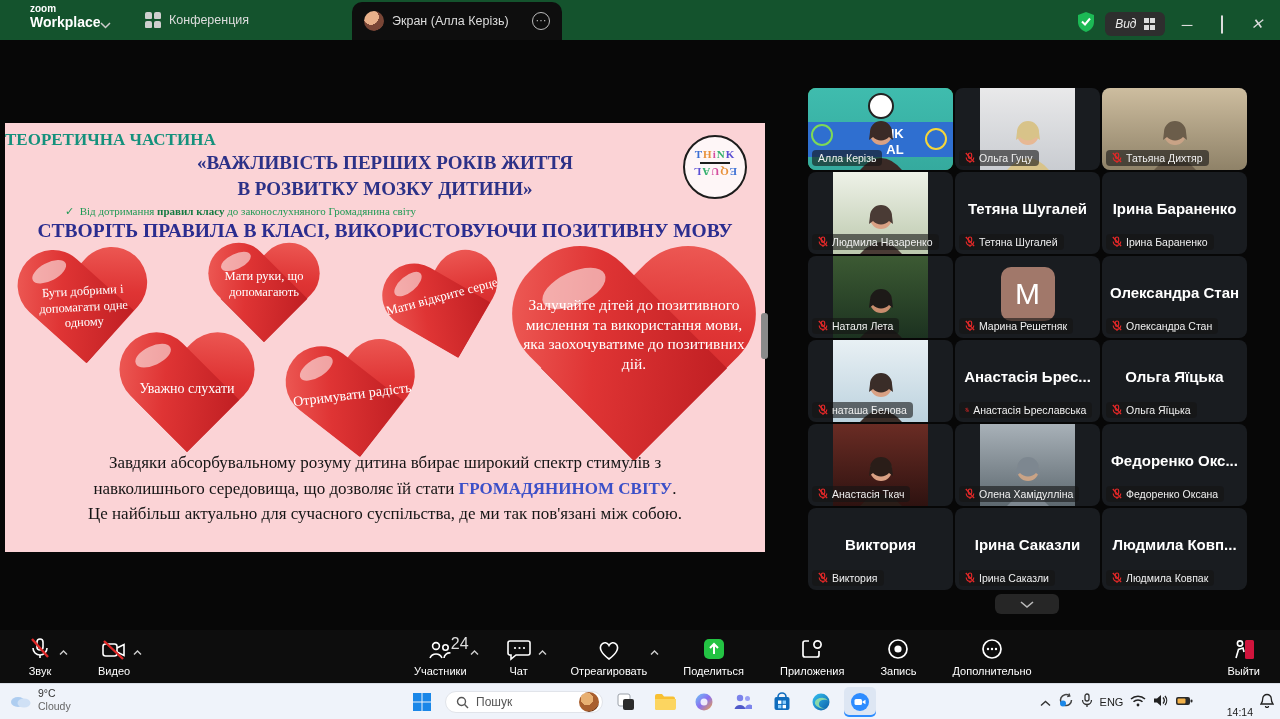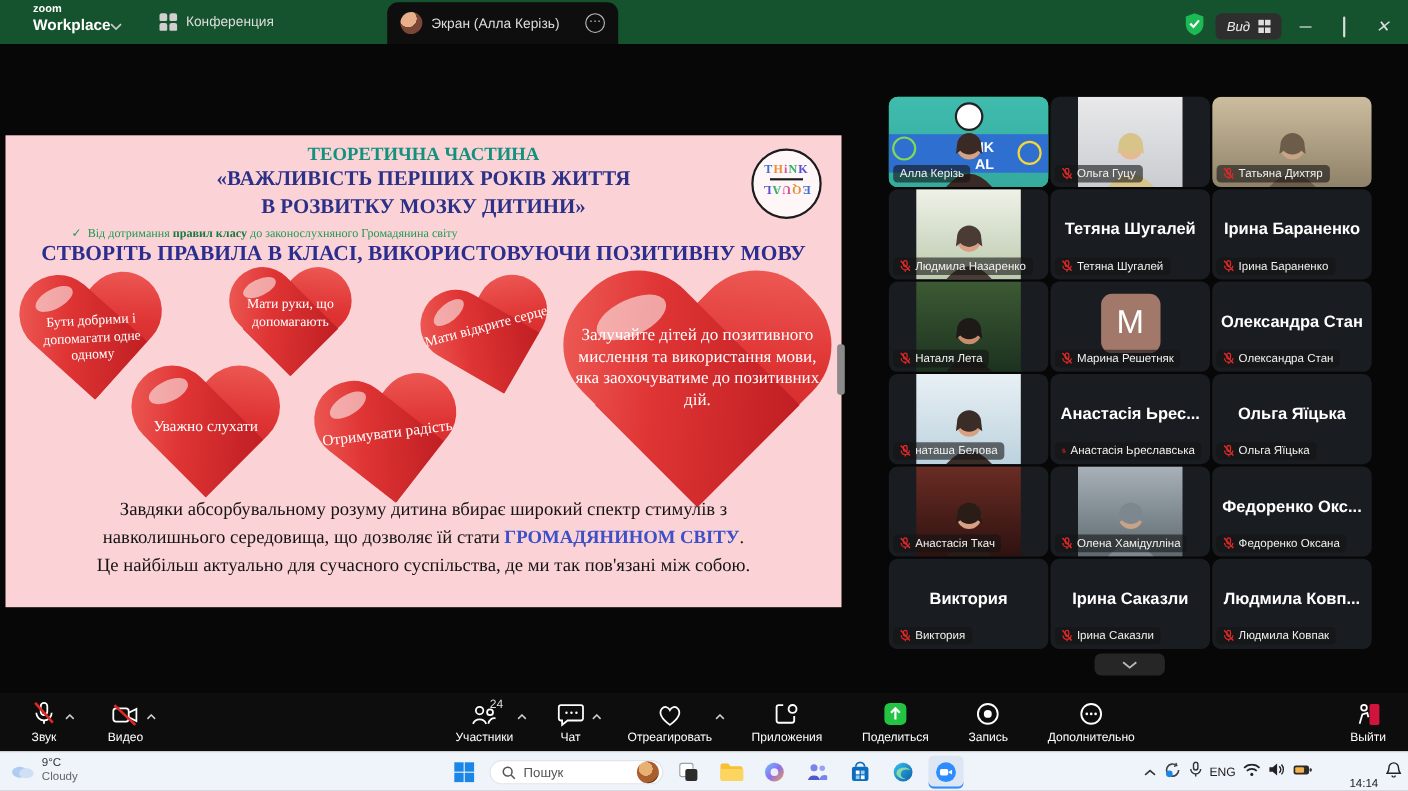--- a/index.html
+++ b/index.html
@@ -33,21 +33,21 @@
   .grid-ico i { width:5px; height:5px; background:#ddd; }
   .winbtn { font-size:15px; color:#ddd; width:26px; text-align:center; }
   .maxbox { width:11px; height:11px; border:1.4px solid #ddd; border-radius:2px; margin:0 auto; }
 
   
   #stage { position:absolute; top:40px; left:0; width:1280px; height:590px; background:#070707; }
 
   
   #slide { position:absolute; left:5px; top:83px; width:760px; height:429px;
     background:#fbd3d6; font-family:"Liberation Serif", serif; overflow:hidden; }
-  .s-title1 { margin-top:7px; text-align:center; font-size:17px; font-weight:bold; color:#14917c; }
+  .s-title1 { margin-top:7px; text-align:left; font-size:17px; font-weight:bold; color:#14917c; }
   .s-title2 { text-align:center; font-size:19px; font-weight:bold; color:#2c3187; line-height:1.35; }
   .s-bullet { margin-top:4px; padding-left:60px; font-size:11px; color:#1f9a55; }
   .s-bullet b { color:#147a42; }
   .s-sub { margin-top:2px; text-align:center; font-size:19.5px; font-weight:bold; color:#2b2d8f; }
   .s-footer { position:absolute; left:0; right:0; top:327px; z-index:6; text-align:center;
     font-size:17px; color:#151515; line-height:1.5; }
   .s-footer .hl { color:#3c50c8; font-weight:bold; }
   
   .te-logo { position:absolute; right:18px; top:12px; width:64px; height:64px;
     border:2.5px solid #1c1c1c; border-radius:50%; background:rgba(255,255,255,.8);
@@ -108,21 +108,21 @@
   
   #toolbar { position:absolute; top:630px; left:0; width:1280px; height:53px; background:#0d0d0d; }
   .tool-group { position:absolute; top:0; height:53px; display:flex; }
   #tg-left { left:18px; gap:30px; }
   #tg-center { left:408px; gap:24px; }
   #tg-right { right:14px; }
   .tb-item { position:relative; display:flex; flex-direction:column; align-items:center;
     justify-content:center; gap:2px; color:#fff; padding:2px 6px; min-width:44px; }
   .tb-item .lbl { font-size:11px; color:#fff; }
   .tb-item .chev { position:absolute; top:12px; right:-6px; }
-  .tb-item .cnt { position:absolute; top:5px; right:15px; font-size:11px; color:#ddd; }
+  .tb-item .cnt { position:absolute; top:5px; right:4px; font-size:16px; color:#ddd; }
 
   
   #taskbar { position:absolute; top:683px; left:0; width:1280px; height:36px;
     background:#eff3fa; border-top:1px solid #d9dee6; color:#222; }
   #weather { position:absolute; left:8px; top:3px; display:flex; gap:6px; align-items:center; }
   #weather .wtxt { font-size:10.5px; line-height:1.25; color:#333; }
   #tb-center { position:absolute; left:406px; top:0; height:36px; display:flex;
     align-items:center; gap:7px; }
   .tsk-ico { width:32px; height:30px; display:flex; align-items:center; justify-content:center;
     border-radius:5px; }
@@ -585,32 +585,32 @@
         <svg width="26" height="26" viewBox="0 0 26 26">
             <path d="M13 22 C5 16 3 11 5.5 7.5 C8 4.5 11.5 5.5 13 8.5 C14.5 5.5 18 4.5 20.5 7.5 C23 11 21 16 13 22 Z" fill="none" stroke="#fff" stroke-width="1.6"></path>
           </svg>
         <span class="chev"><svg width="9" height="6">
               <polyline points="1,4.5 4.5,1 8,4.5" stroke="#cfcfcf" stroke-width="1.4" fill="none"></polyline>
             </svg></span>
         <div class="lbl">Отреагировать</div>
       </div>
       <div class="tb-item">
         <svg width="26" height="26" viewBox="0 0 26 26">
-            <path d="M10 4 H6 a2 2 0 0 0 -2 2 v12 a2 2 0 0 0 2 2 h12 a2 2 0 0 0 2 -2 v-4" fill="none" stroke="#fff" stroke-width="1.7"></path>
-            <circle cx="18.5" cy="7.5" r="3.6" fill="none" stroke="#fff" stroke-width="1.7"></circle>
-          </svg>
-        <div class="lbl">Приложения</div>
-      </div>
-      <div class="tb-item">
-        <svg width="26" height="26" viewBox="0 0 26 26">
             <rect x="3" y="2" width="20" height="20" rx="5" fill="#23c343"></rect>
             <line x1="13" y1="17" x2="13" y2="7.5" stroke="#fff" stroke-width="2"></line>
             <polyline points="9,11 13,7 17,11" fill="none" stroke="#fff" stroke-width="2"></polyline>
           </svg>
         <div class="lbl">Поделиться</div>
+      </div>
+      <div class="tb-item">
+        <svg width="26" height="26" viewBox="0 0 26 26">
+            <path d="M10 4 H6 a2 2 0 0 0 -2 2 v12 a2 2 0 0 0 2 2 h12 a2 2 0 0 0 2 -2 v-4" fill="none" stroke="#fff" stroke-width="1.7"></path>
+            <circle cx="18.5" cy="7.5" r="3.6" fill="none" stroke="#fff" stroke-width="1.7"></circle>
+          </svg>
+        <div class="lbl">Приложения</div>
       </div>
       <div class="tb-item">
         <svg width="26" height="26" viewBox="0 0 26 26">
             <circle cx="13" cy="12" r="9" fill="none" stroke="#fff" stroke-width="1.7"></circle>
             <circle cx="13" cy="12" r="3.6" fill="#fff"></circle>
           </svg>
         <div class="lbl">Запись</div>
       </div>
       <div class="tb-item">
         <svg width="26" height="26" viewBox="0 0 26 26">

